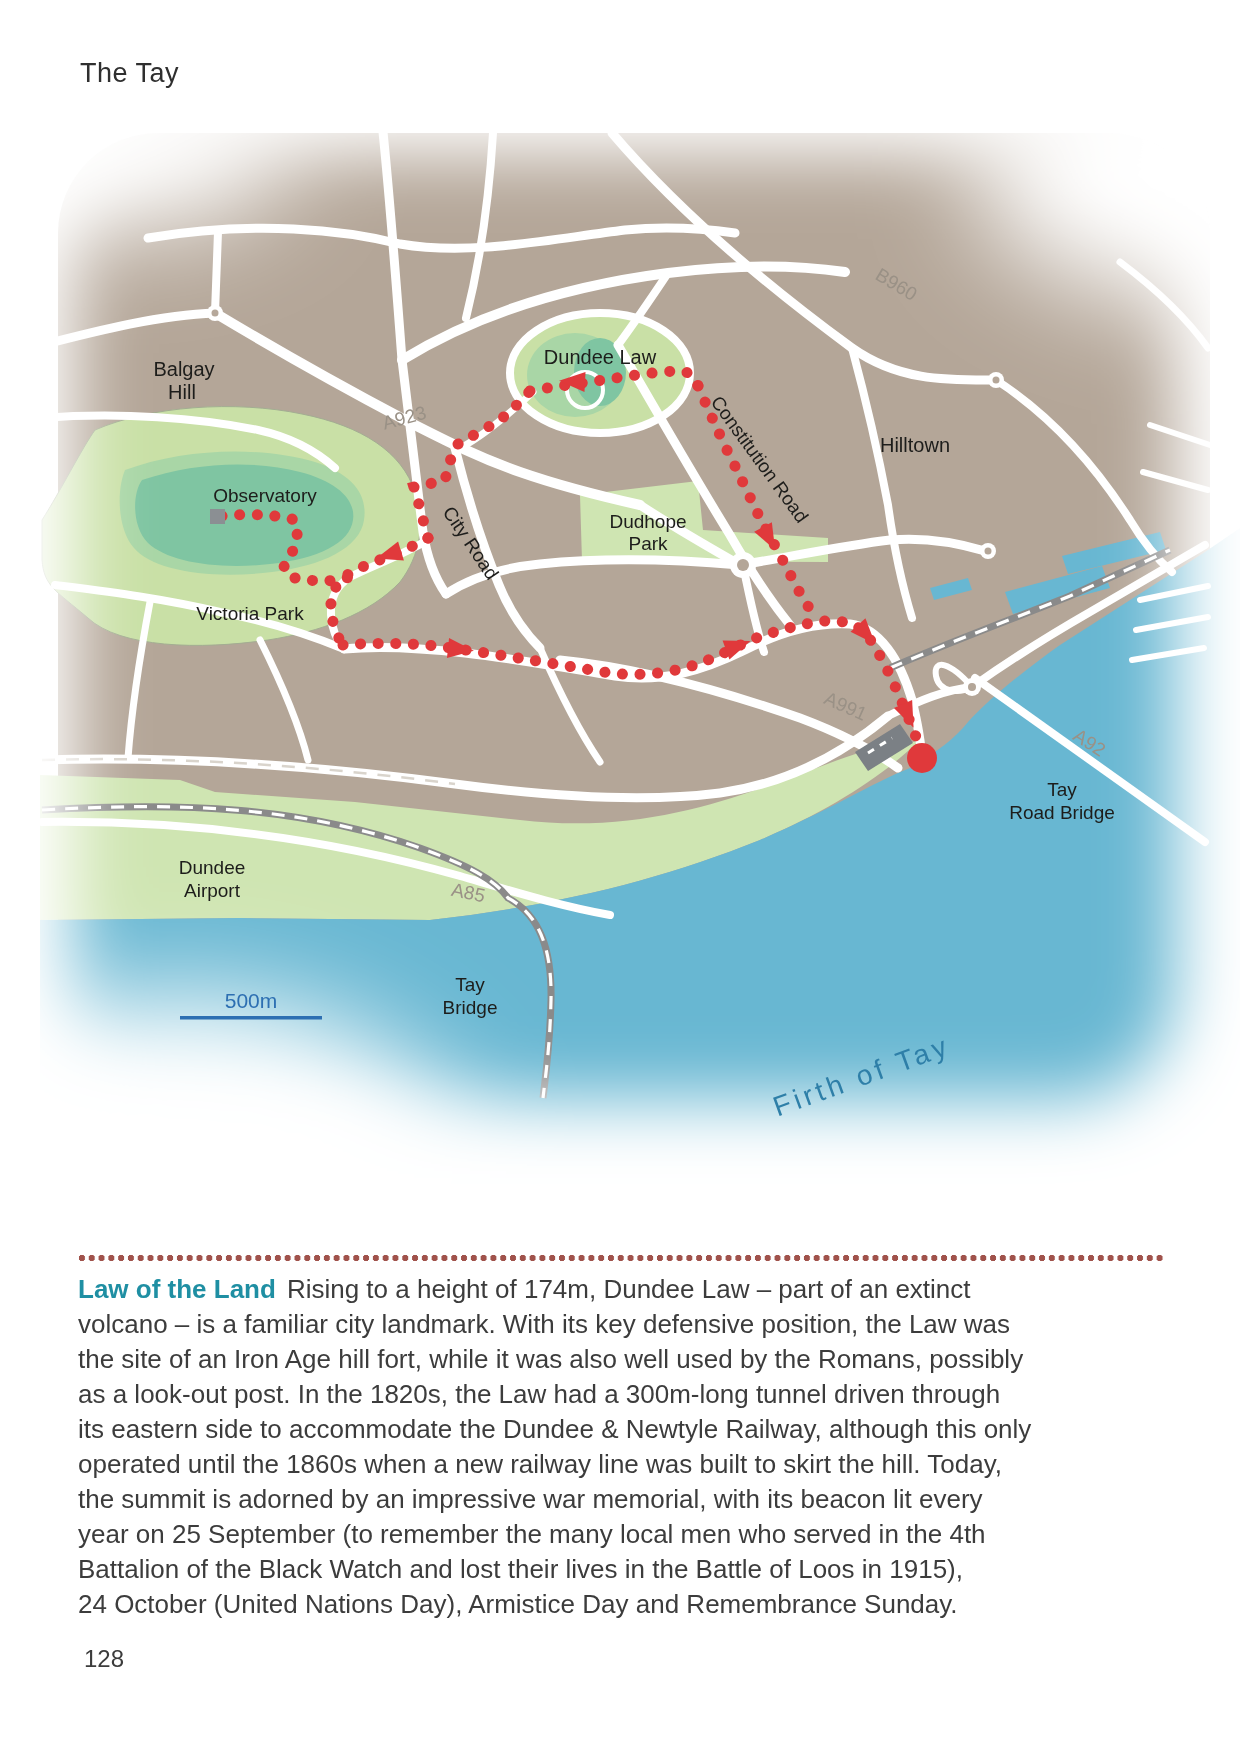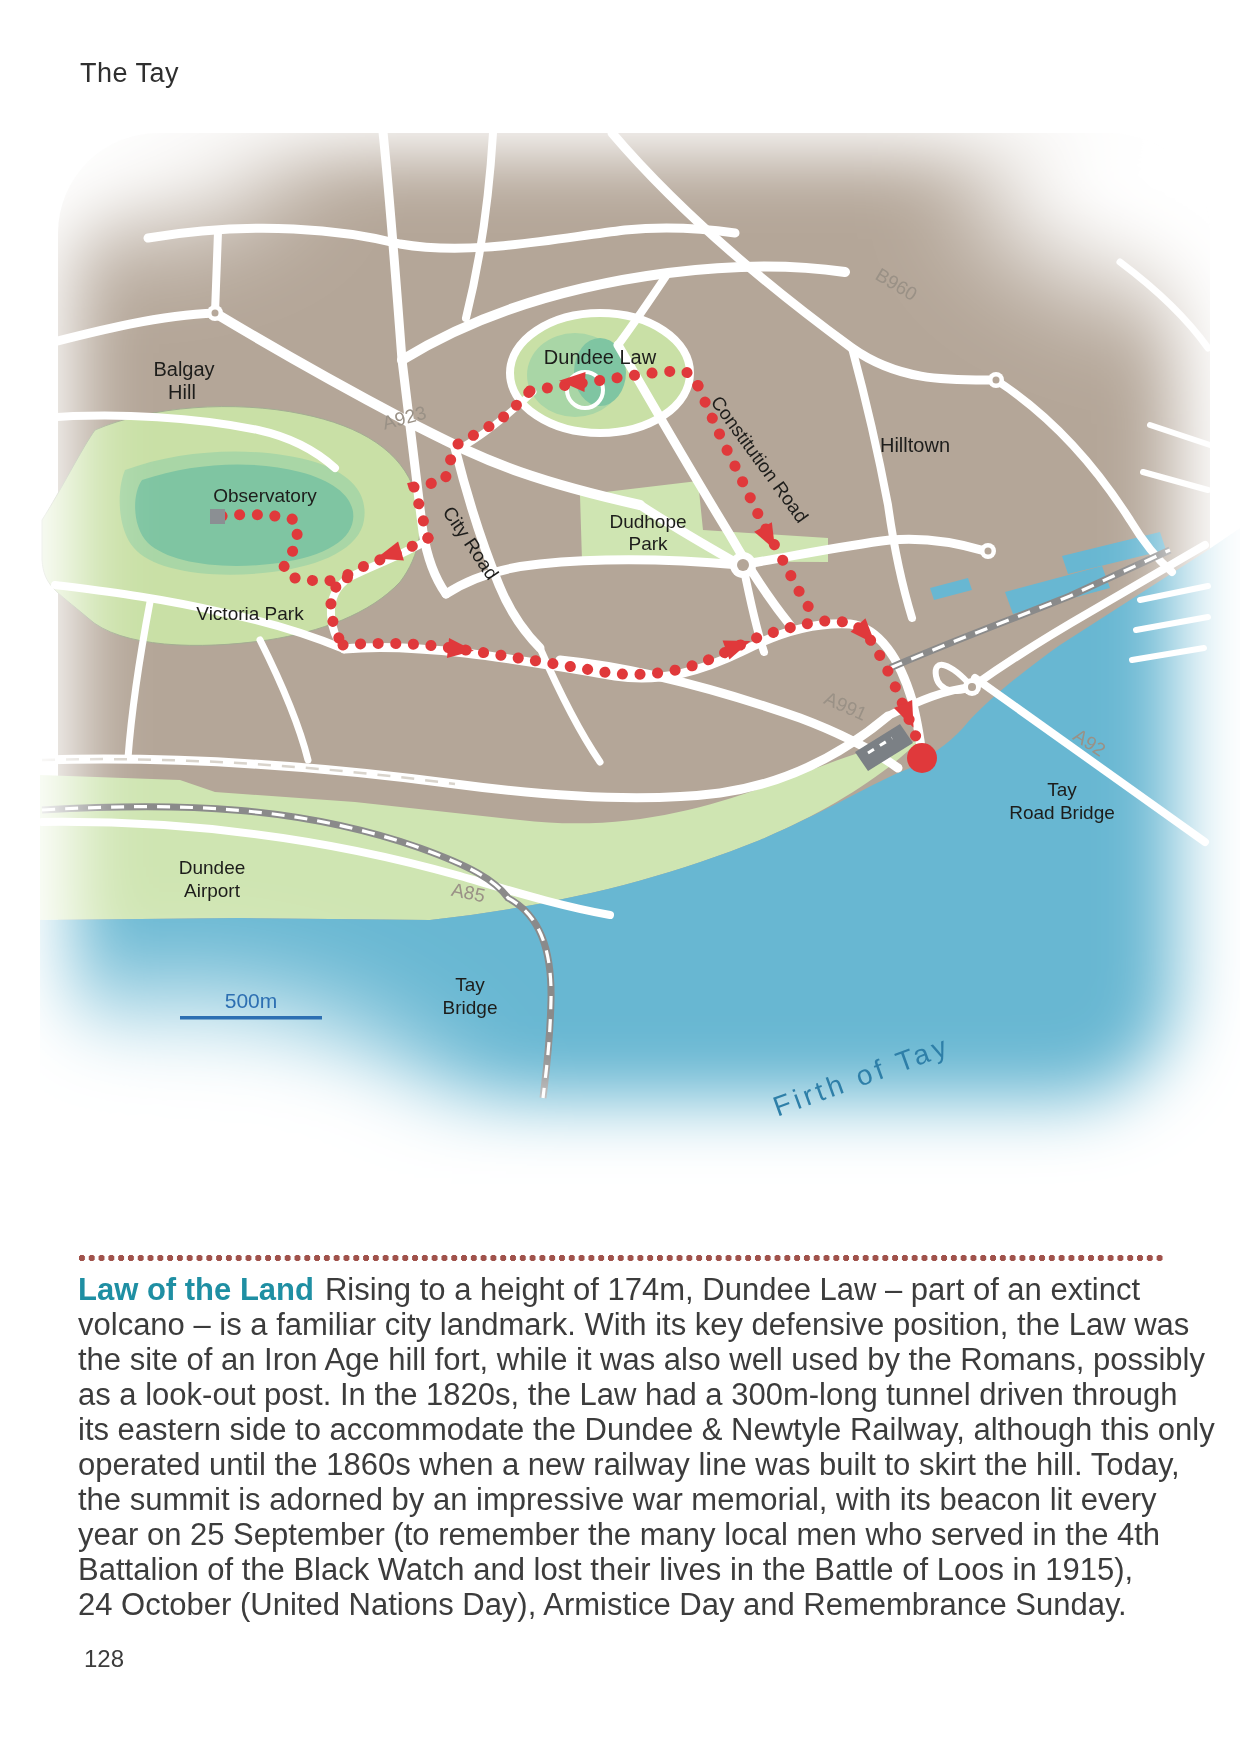--- a/index.html
+++ b/index.html
@@ -4,21 +4,21 @@
 <style>
   html,body{margin:0;padding:0;background:#ffffff;}
   .page{position:relative;width:1240px;height:1748px;background:#fff;overflow:hidden;
         font-family:"Liberation Sans",sans-serif;}
   .header{position:absolute;left:80px;top:58px;font-size:27px;color:#2f2f2f;letter-spacing:.5px;}
   .map-svg{position:absolute;left:0;top:0;}
   .divider{position:absolute;left:78px;top:1254px;width:1086px;height:8px;
     background-image:radial-gradient(circle at 4px 4px,var(--divider_dot) 3px,rgba(0,0,0,0) 3.4px);
     background-size:9.8px 8px;background-repeat:repeat-x;}
   .caption{position:absolute;left:78px;top:1272px;width:1160px;margin:0;
-    font-size:31px;line-height:35px;color:var(--body_text);}
+    font-size:26px;line-height:35px;color:var(--body_text);}
   .cap-title{color:var(--heading_teal);font-weight:bold;margin-right:11px;}
   .cap-body{white-space:pre-line;}
   .pagenum{position:absolute;left:84px;top:1645px;font-size:24px;color:var(--body_text);}
   .plabel{fill:var(--label_dark);font-size:20px;font-family:"Liberation Sans",sans-serif;}
   .plabel-s{fill:var(--label_dark);font-size:19px;font-family:"Liberation Sans",sans-serif;}
   .rlabel{fill:var(--road_label);font-size:19px;font-family:"Liberation Sans",sans-serif;}
   .road{stroke:var(--road);fill:none;stroke-linecap:round;stroke-linejoin:round;}
   .rail{stroke:var(--railway);fill:none;stroke-width:7;stroke-linecap:butt;}
   .raildash{stroke:#ffffff;fill:none;stroke-width:3.2;stroke-dasharray:13 10;stroke-linecap:butt;}
   .route{stroke:var(--route);fill:none;stroke-width:11;stroke-linecap:round;stroke-dasharray:0.1 17.5;}

